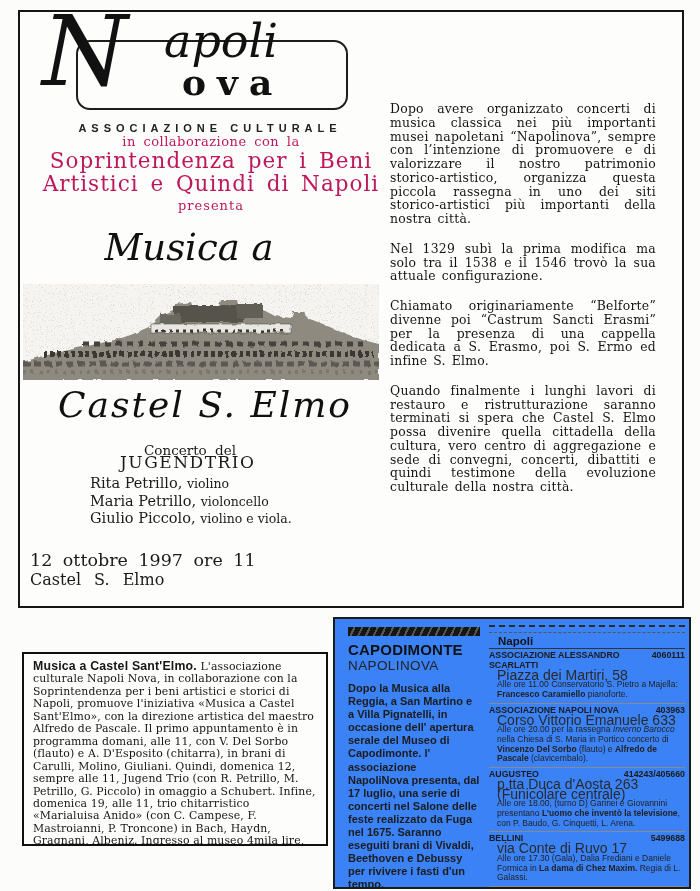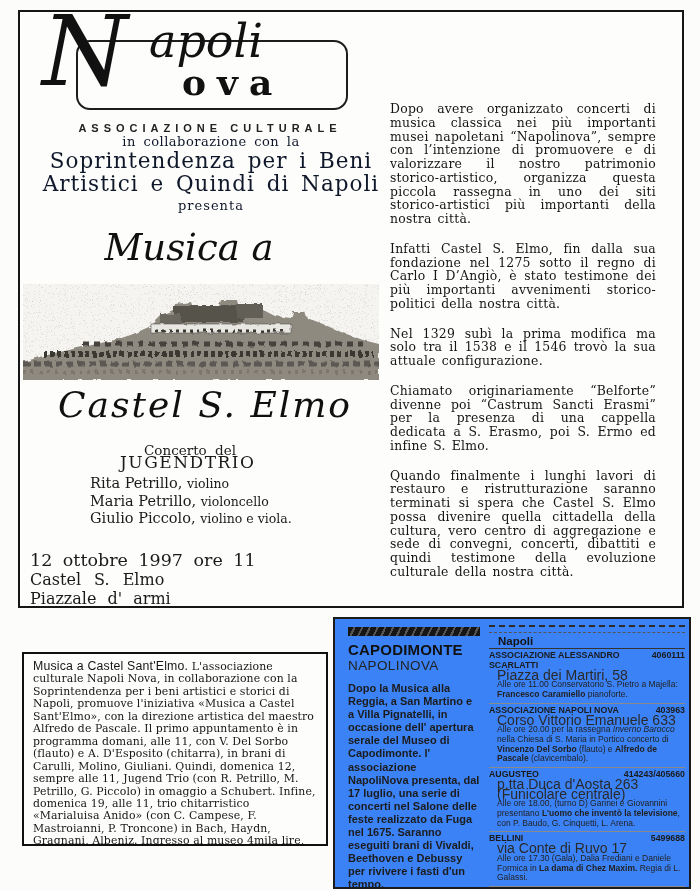--- a/index.html
+++ b/index.html
@@ -10,26 +10,26 @@
   }
   .serif{font-family:"DejaVu Serif",serif;}
 
   
   .top-box{position:absolute;left:18px;top:10px;width:662px;height:594px;border:2px solid #161616;background:#fdfdfb;}
 
   
   .logo-wrap{position:absolute;left:56px;top:28px;width:272px;}
   .logo-rect{position:relative;width:268px;height:66px;border:2px solid #1d1d1d;border-radius:14px;background:#fdfdfb;}
   .logo-n{position:absolute;left:-36px;top:-40px;font:italic 400 98px "DejaVu Serif",serif;color:#111;line-height:1;}
-  .logo-apoli{position:absolute;left:71px;top:-24px;font:italic 400 46px "DejaVu Serif",serif;color:#111;line-height:1;}
+  .logo-apoli{position:absolute;left:86px;top:-24px;font:italic 400 46px "DejaVu Serif",serif;color:#111;line-height:1;}
   .logo-ova{position:absolute;left:104px;top:22px;font:700 36px "DejaVu Serif",serif;letter-spacing:11px;color:#111;line-height:1;}
   .logo-tagline{margin-top:12px;text-align:center;width:268px;font-size:11px;font-weight:700;letter-spacing:5px;color:#222;}
 
   
-  .collab{position:absolute;left:0;top:122px;width:382px;text-align:center;color:#0f172a;}
+  .collab{position:absolute;left:0;top:122px;width:382px;text-align:center;color:#be185d;}
   .collab .small{font-size:13px;letter-spacing:.5px;word-spacing:3px;}
   .collab .big{font-size:21.5px;letter-spacing:1px;word-spacing:4px;line-height:23px;}
   .collab .presenta{font-size:13px;margin-top:3px;letter-spacing:1px;}
 
   .script-title{position:absolute;width:382px;text-align:center;font:italic 400 37px "DejaVu Serif",serif;color:#101010;}
   .musica-a{top:214px;left:-22px;}
   .castel-script{top:372px;left:-6px;font-size:36px;letter-spacing:2px;}
 
   .engraving{position:absolute;left:3px;top:272px;width:356px;height:96px;}
 
@@ -56,21 +56,21 @@
   
   .press-left{
     position:absolute;left:22px;top:652px;width:306px;height:194px;
     border:2.5px solid #101010;background:#fdfdfb;box-sizing:border-box;
     padding:6px 9px;overflow:hidden;
   }
   .press-left .body{
     font-family:"DejaVu Serif",serif;font-size:10.9px;line-height:12.45px;
     color:#161616;letter-spacing:.1px;
   }
-  .press-left .lead{font-family:"Liberation Sans",sans-serif;font-weight:400;font-size:12.3px;letter-spacing:.2px;}
+  .press-left .lead{font-family:"Liberation Sans",sans-serif;font-weight:700;font-size:12.3px;letter-spacing:.2px;}
 
   
   .press-right{
     position:absolute;left:333px;top:617px;width:358px;height:272px;
     border:2px solid #1b1b1b;background:#3b82f6;box-sizing:border-box;overflow:hidden;
   }
   .capo-col{position:absolute;left:13px;top:8px;width:132px;}
   .hatch-bar{height:9px;background:repeating-linear-gradient(115deg,#161616 0 5px,#555 5px 7px);}
   .capo-title1{font-size:15px;font-weight:800;letter-spacing:.2px;margin-top:5px;color:#111;}
   .capo-title2{font-size:13.5px;font-weight:400;letter-spacing:.4px;color:#222;}
@@ -159,26 +159,24 @@
       </div>
       <div class="performer">
         <span>Giulio Piccolo,</span>
         <span class="instr">violino e viola.</span>
       </div>
     </div>
 
     <div class="date-block serif">
       <div class="date-line1">12 ottobre 1997 ore 11</div>
       <div class="date-line2">Castel S. Elmo</div>
-      <div class="date-line3">Piazzale d' armi</div>
     </div>
 
     <div class="history">
       <p>Dopo avere organizzato concerti di musica classica nei più importanti musei napoletani “Napolinova”, sempre con l’intenzione di promuovere e di valorizzare il nostro patrimonio storico-artistico, organizza questa piccola rassegna in uno dei siti storico-artistici più importanti della nostra città.</p>
-      <p>Infatti Castel S. Elmo, fin dalla sua fondazione nel 1275 sotto il regno di Carlo I D’Angiò, è stato testimone dei più importanti avvenimenti storico-politici della nostra città.</p>
       <p>Nel 1329 subì la prima modifica ma solo tra il 1538 e il 1546 trovò la sua attuale configurazione.</p>
       <p>Chiamato originariamente “Belforte” divenne poi “Castrum Sancti Erasmi” per la presenza di una cappella dedicata a S. Erasmo, poi S. Ermo ed infine S. Elmo.</p>
       <p>Quando finalmente i lunghi lavori di restauro e ristrutturazione saranno terminati si spera che Castel S. Elmo possa divenire quella cittadella della cultura, vero centro di aggregazione e sede di convegni, concerti, dibattiti e quindi testimone della evoluzione culturale della nostra città.</p>
     </div>
   </div>
 
   <div class="press-left">
     <div class="body"><span class="lead">Musica a Castel Sant'Elmo.</span><span> L'associazione culturale Napoli Nova, in collaborazione con la Soprintendenza per i beni artistici e storici di Napoli, promuove l'iniziativa «Musica a Castel Sant'Elmo», con la direzione artistica del maestro Alfredo de Pascale. Il primo appuntamento è in programma domani, alle 11, con V. Del Sorbo (flauto) e A. D'Esposito (chitarra), in brani di Carulli, Molino, Giuliani. Quindi, domenica 12, sempre alle 11, Jugend Trio (con R. Petrillo, M. Petrillo, G. Piccolo) in omaggio a Schubert. Infine, domenica 19, alle 11, trio chitarristico «Marialuisa Anido» (con C. Campese, F. Mastroianni, P. Troncone) in Bach, Haydn, Gragnani, Albeniz. Ingresso al museo 4mila lire, ingresso gratuito per i minori di 18 anni e maggiori di 60. Per informazioni rivolgersi all'associazione (telefono 403963).</span></div>
   </div>
 

